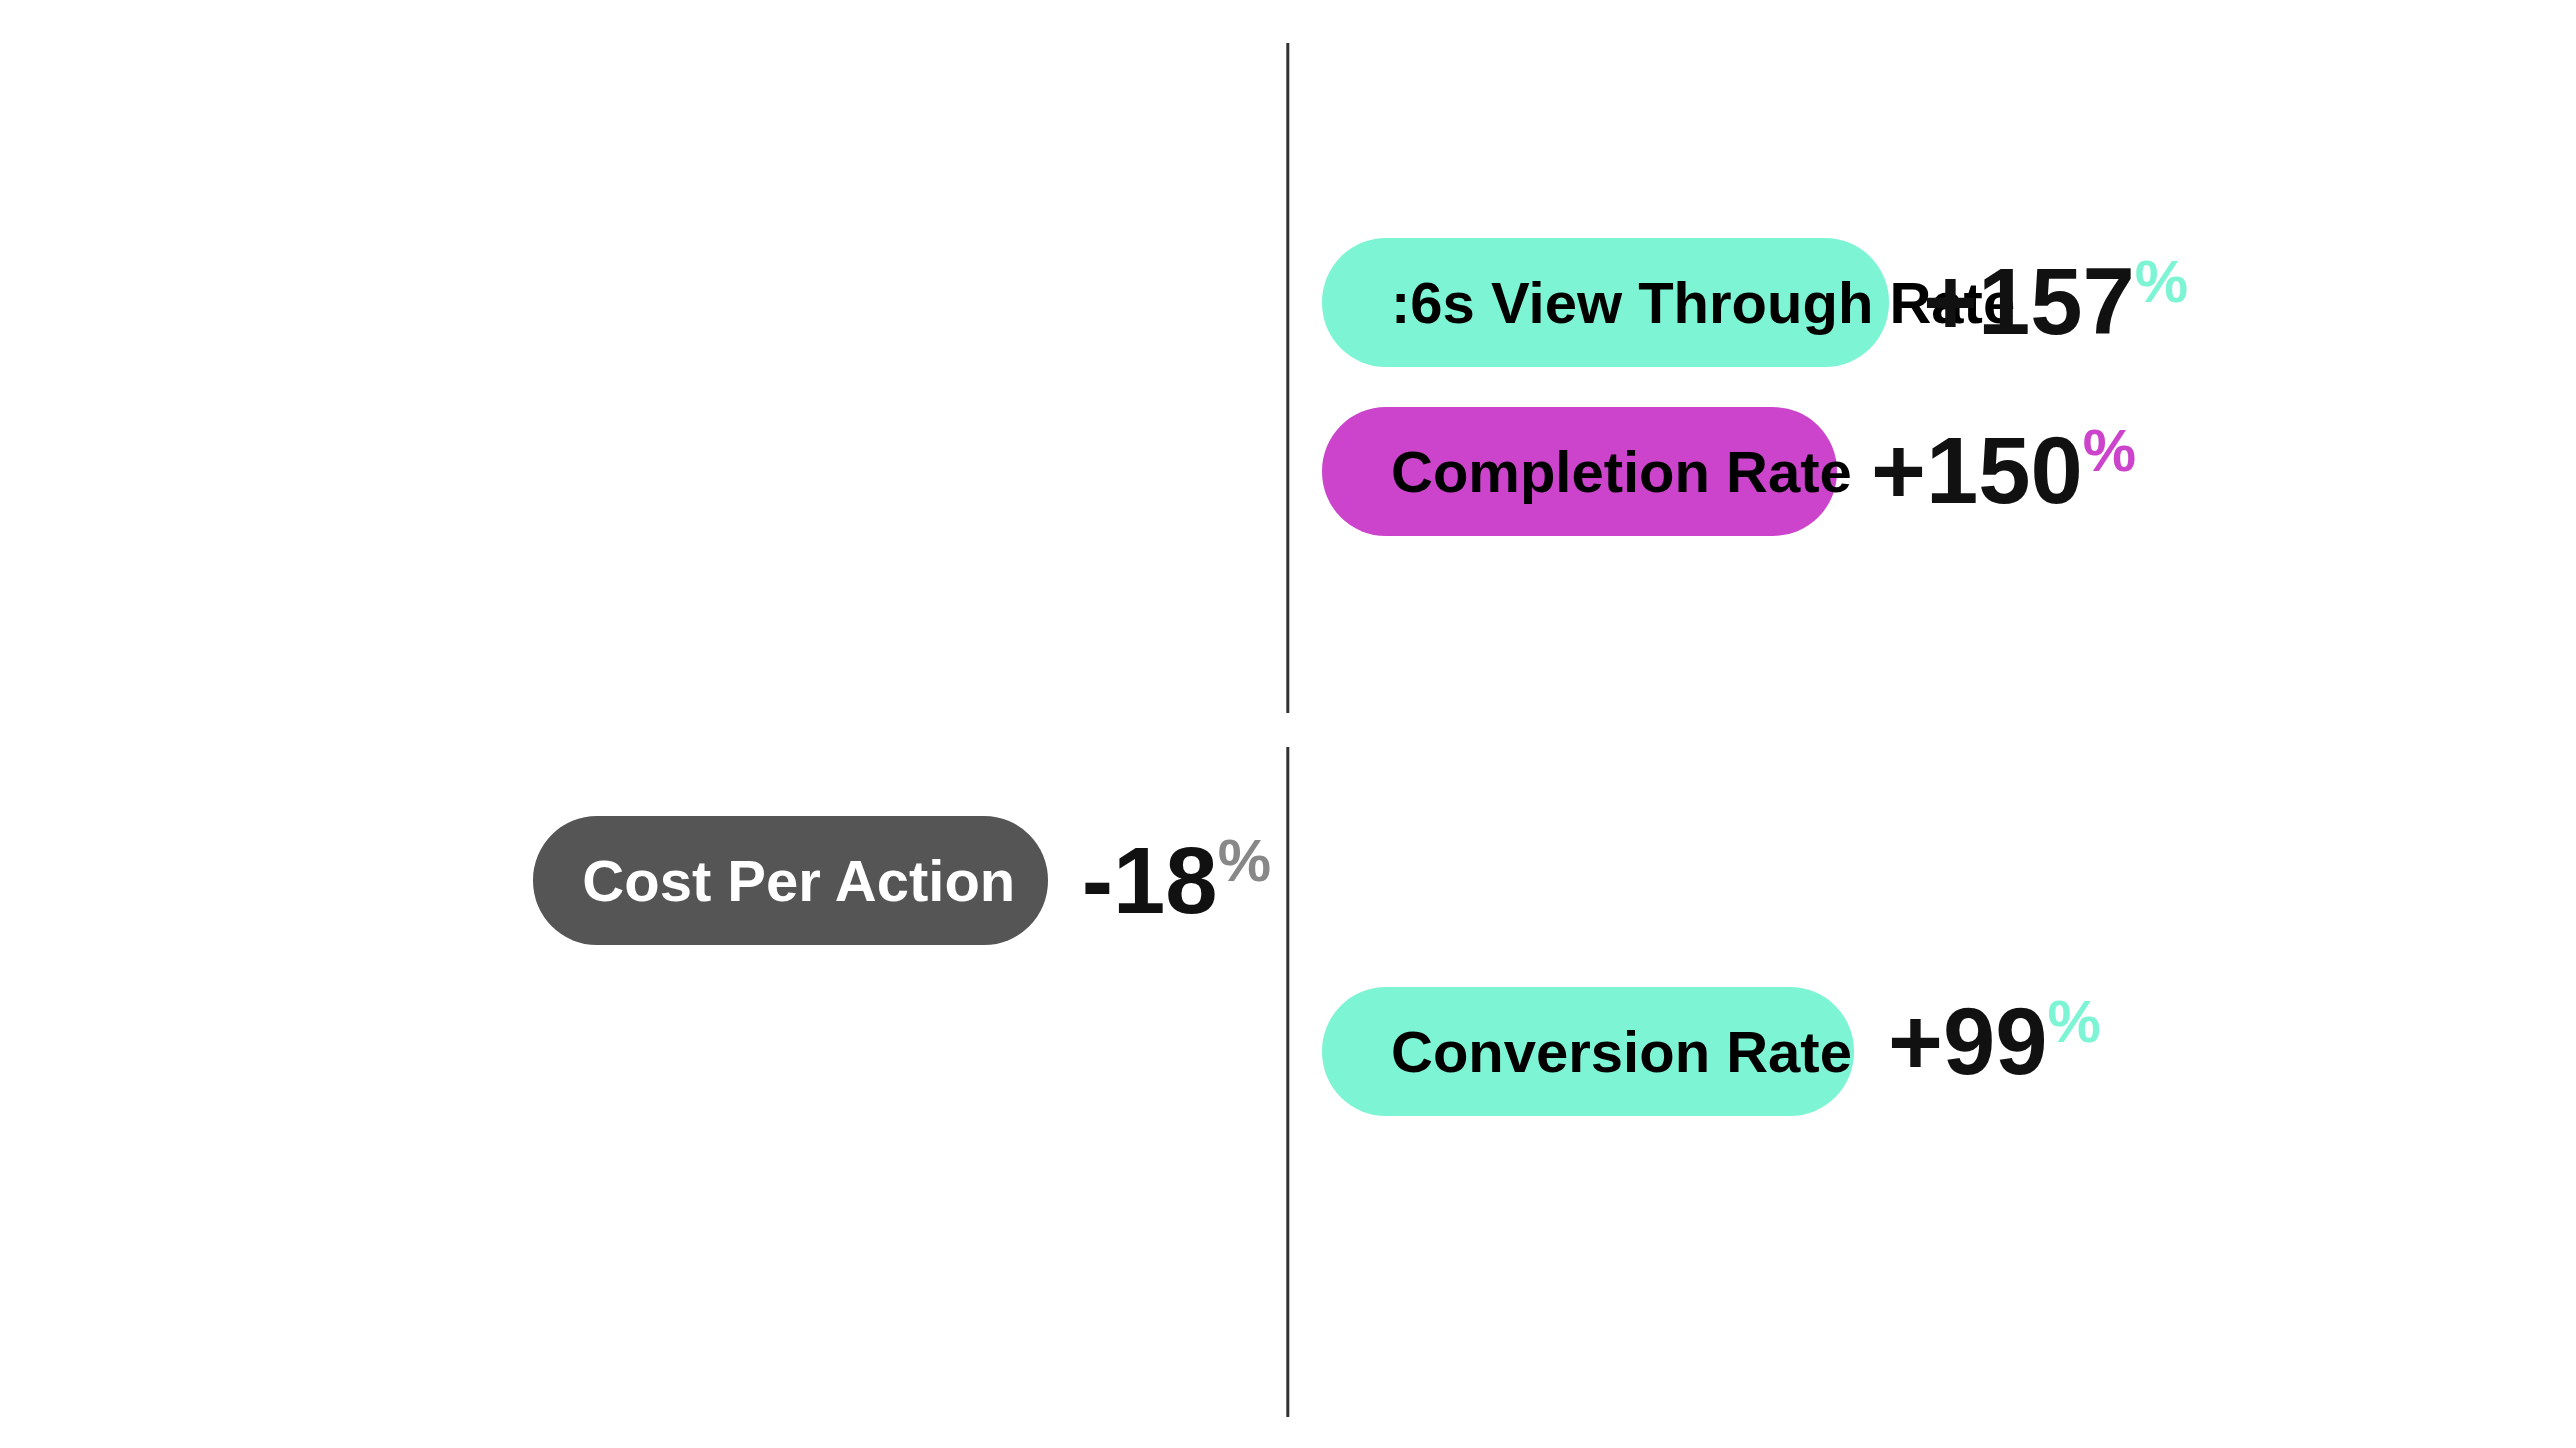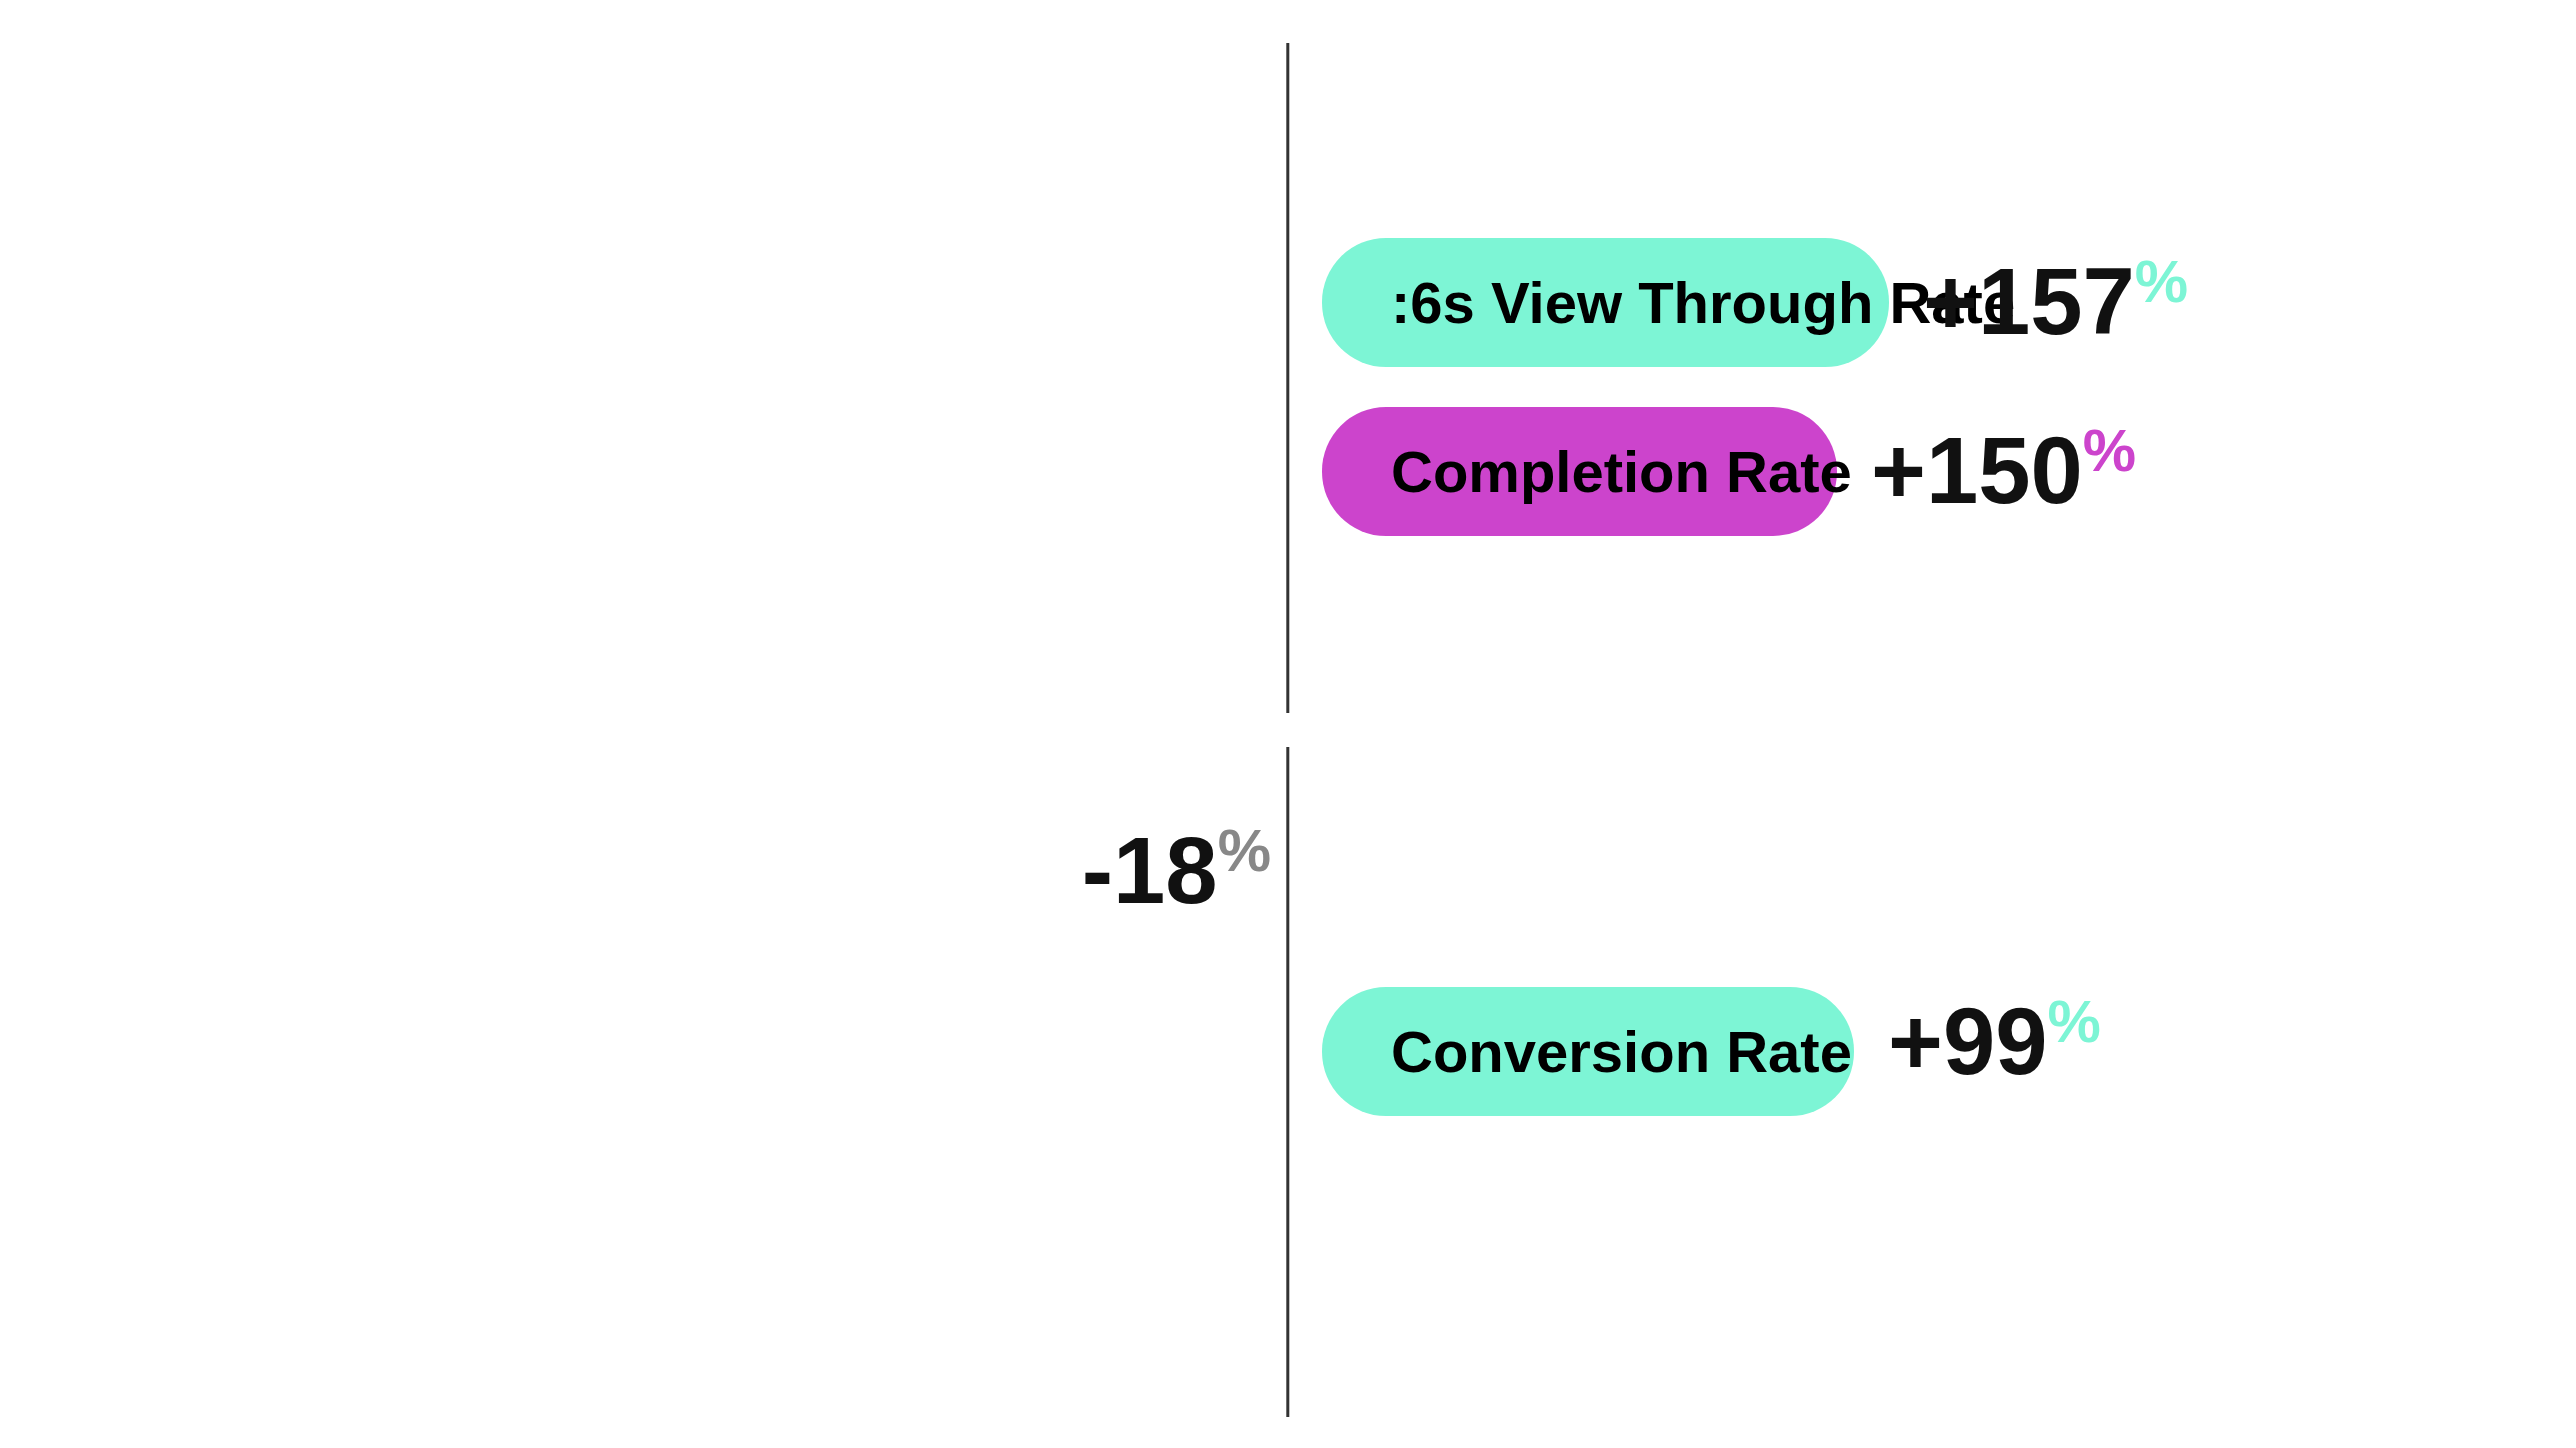--- a/index.html
+++ b/index.html
@@ -196,20 +196,23 @@
         <span>+150</span><span class="percent">%</span>
       </div>
     </div>
 
   </div>
 
   <div class="cost-per-action-row">
     <div class="value-label-negative">
       <span>-18</span><span class="percent">%</span>
     </div>
+    <div class="bar bar-gray">
+      <span class="bar-label" style="color: #ffffff;">Cost Per Action</span>
+    </div>
   </div>
 
   <div class="conversion-rate-row">
     <div class="bar bar-cyan-2">
       <span class="bar-label">Conversion Rate</span>
     </div>
     <div class="value-label value-label-cyan">
       <span>+99</span><span class="percent">%</span>
     </div>
   </div>

